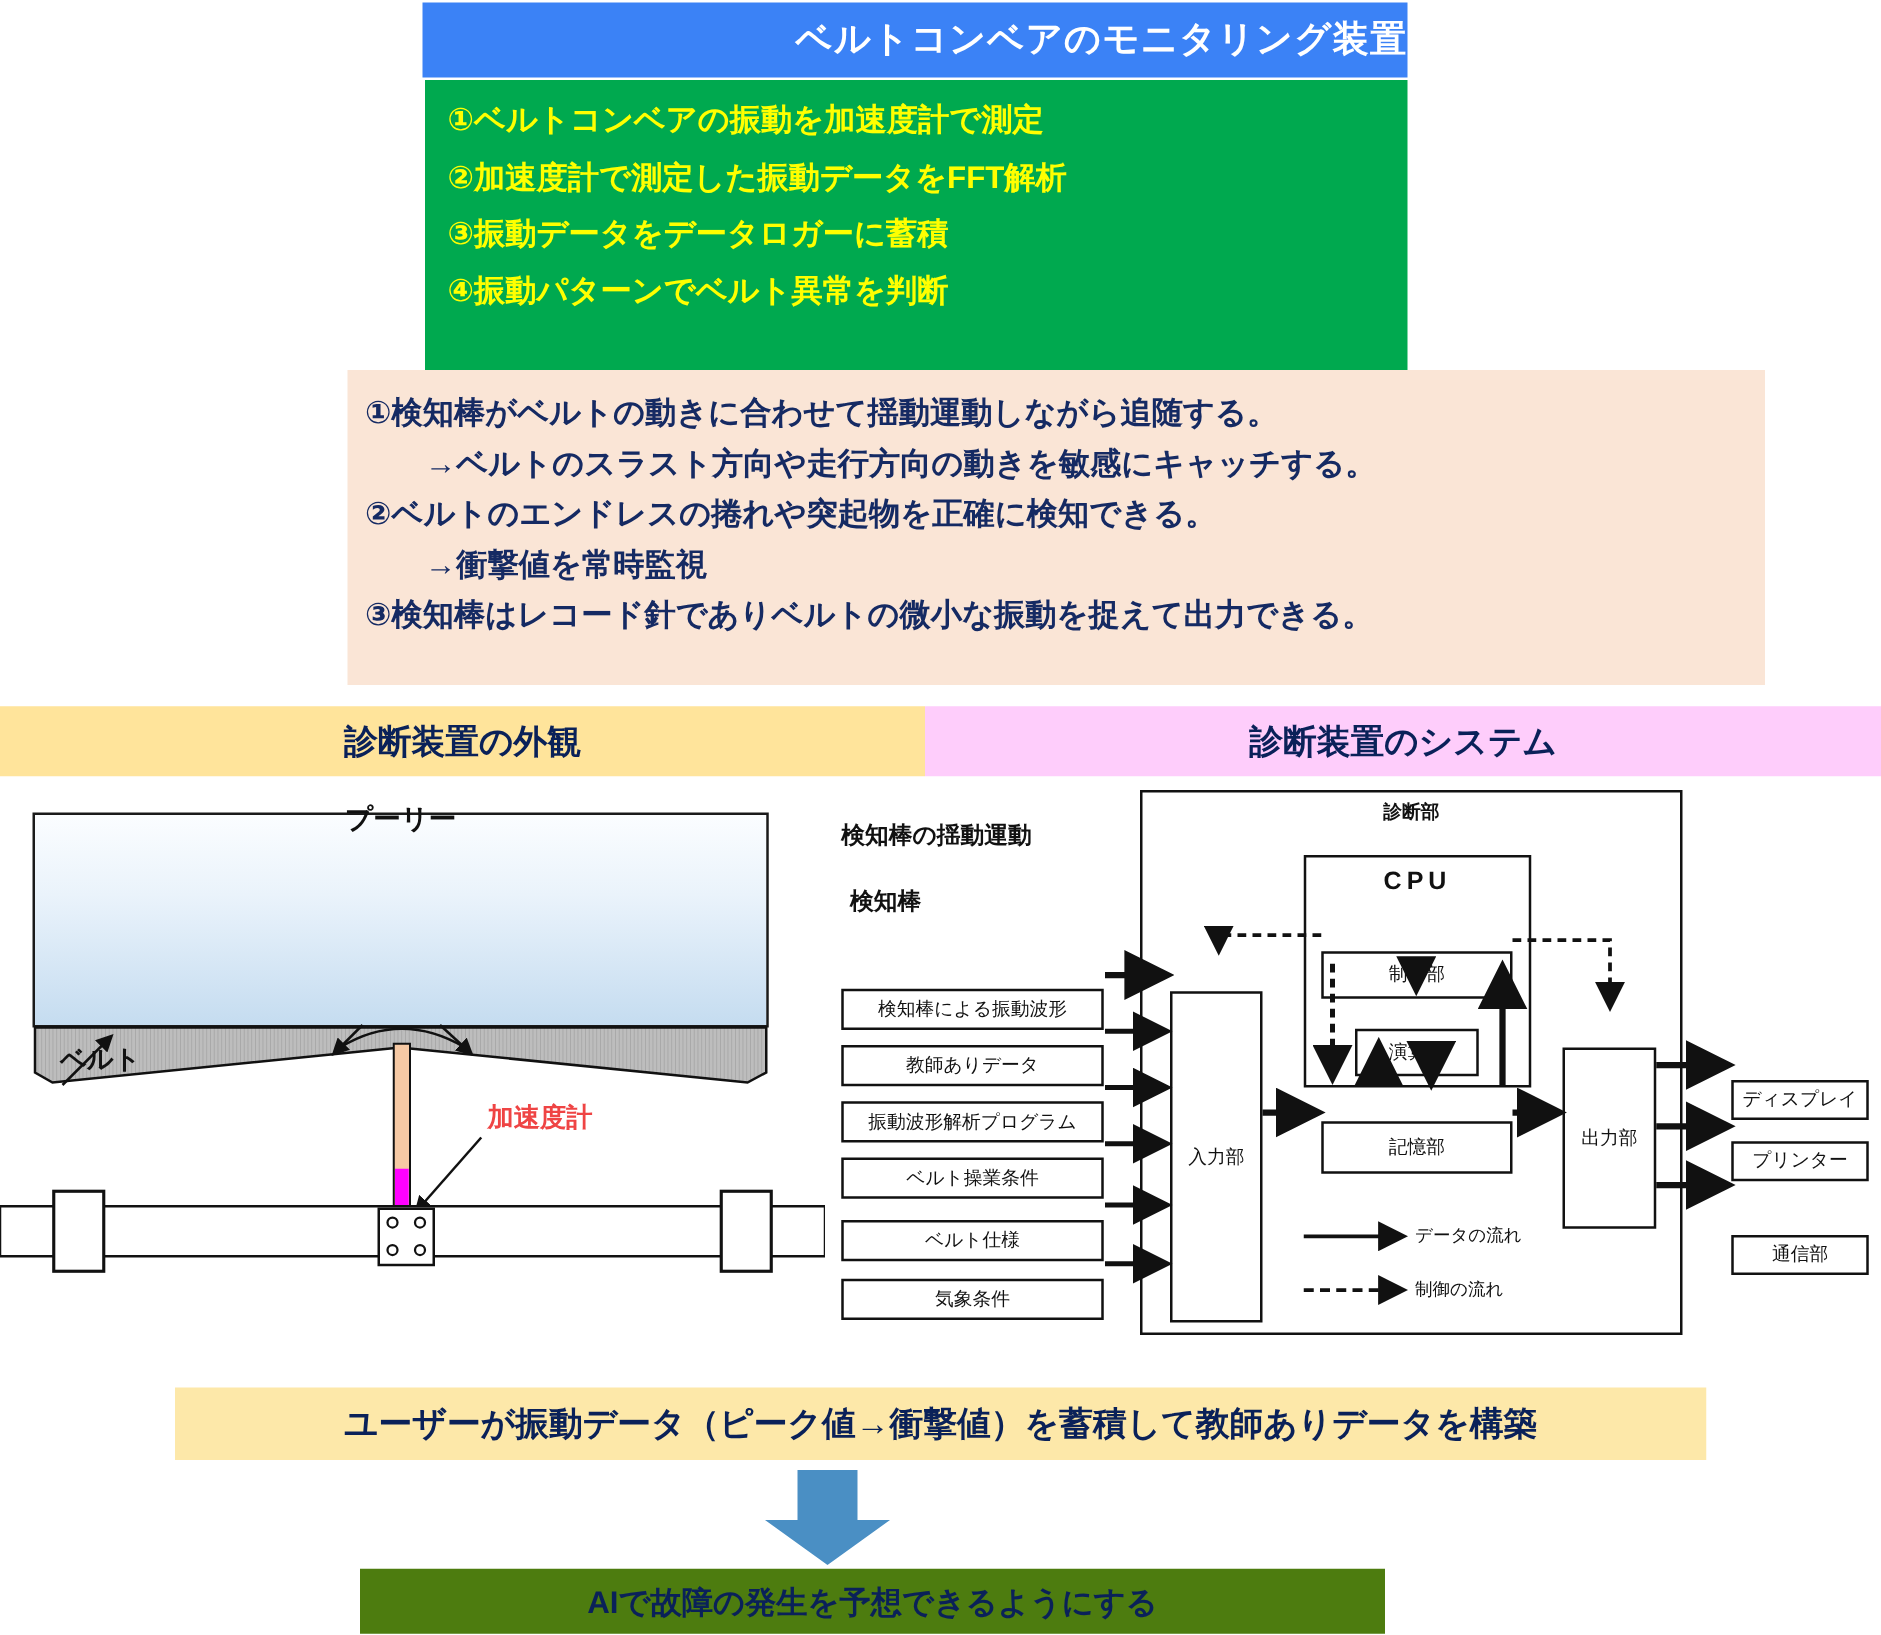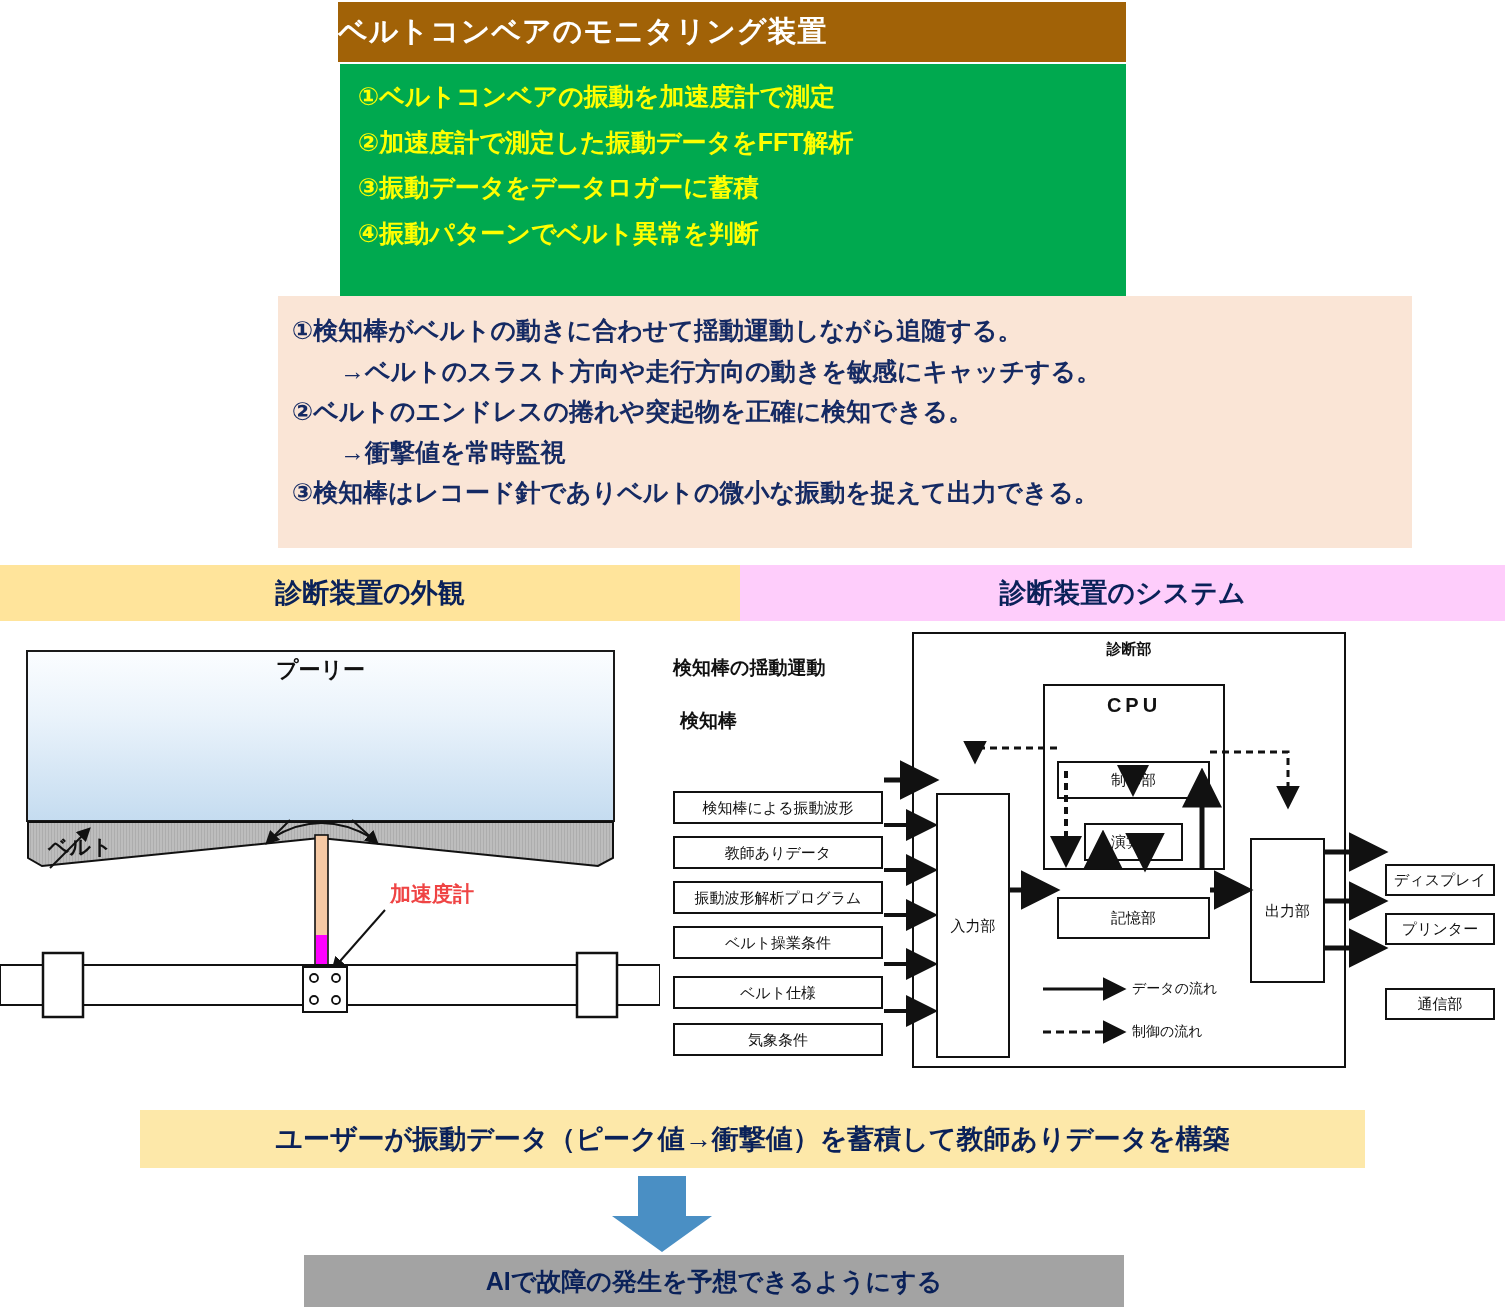--- a/index.html
+++ b/index.html
@@ -1,23 +1,23 @@
 <!DOCTYPE html>
 <html><head>
 <meta charset="utf-8">
 <style>
   html,body{margin:0;padding:0;background:#ffffff;}
   body{width:1505px;height:1308px;position:relative;overflow:hidden;
        font-family:"Liberation Sans","DejaVu Sans",sans-serif;}
   .abs{position:absolute;}
 
   
-  #title-bar{left:338px;top:2px;width:788px;height:60px;background:#a16207;
+  #title-bar{left:338px;top:2px;width:788px;height:60px;background:#3b82f6;
       color:#ffffff;font-size:29px;font-weight:bold;display:flex;align-items:center;
-      justify-content:flex-start;letter-spacing:1px;}
+      justify-content:flex-end;letter-spacing:1px;}
   #green-panel{left:340px;top:64px;width:786px;height:236px;background:#00a94f;
       padding:10px 0 0 0;box-sizing:border-box;}
   #green-panel .gline{color:#ffff00;font-size:25px;font-weight:bold;
       margin:0 0 0 18px;line-height:1.82;white-space:nowrap;}
 
   
   #beige-panel{left:278px;top:296px;width:1134px;height:252px;background:#fae5d6;
       box-sizing:border-box;padding:14px 0 0 0;}
   #beige-panel .bline{color:#152a63;font-size:25px;font-weight:bold;
       line-height:1.62;margin-left:14px;white-space:nowrap;}
@@ -25,21 +25,21 @@
 
   
   #bar-left{left:0;top:565px;width:740px;height:56px;background:#ffe49b;}
   #bar-right{left:740px;top:565px;width:765px;height:56px;background:#fecdfb;}
   .barlabel{position:absolute;top:0;height:56px;display:flex;align-items:center;
       justify-content:center;width:100%;color:#0a2159;font-size:27px;font-weight:bold;}
 
   
   #pulley-box{left:26px;top:650px;width:589px;height:172px;border:2px solid #1a1a1a;
       box-sizing:border-box;background:linear-gradient(180deg,#fbfdff 0%,#eaf3fb 38%,#c5dcf0 100%);}
-  #pulley-label{left:26px;top:655px;width:589px;text-align:center;font-size:22px;
+  #pulley-label{left:26px;top:640px;width:589px;text-align:center;font-size:22px;
       font-weight:bold;color:#111;}
   #belt-label{left:48px;top:833px;font-size:21px;font-weight:bold;color:#111;}
   #accel-label{left:390px;top:880px;font-size:21px;font-weight:bold;color:#ef4444;}
 
   
   #sys-frame{left:912px;top:632px;width:434px;height:436px;border:2px solid #111;
       box-sizing:border-box;}
   #sys-title{left:912px;top:640px;width:434px;text-align:center;font-size:15px;
       font-weight:bold;color:#111;}
   .nbox{position:absolute;border:2.5px solid #111;box-sizing:border-box;background:#fff;
@@ -51,21 +51,21 @@
   #cpu-label{left:1043px;top:694px;width:182px;text-align:center;font-size:20px;
       font-weight:bold;letter-spacing:4px;color:#111;}
   #sec-head{left:673px;top:655px;font-size:19px;font-weight:bold;color:#111;}
   #sec-head2{left:680px;top:708px;font-size:19px;font-weight:bold;color:#111;}
   .legend-txt{position:absolute;font-size:14px;color:#111;}
 
   
   #banner1{left:140px;top:1110px;width:1225px;height:58px;background:#fde8a9;
       display:flex;align-items:center;justify-content:center;color:#0a2159;
       font-size:27px;font-weight:bold;}
-  #banner2{left:304px;top:1255px;width:820px;height:52px;background:#a3a3a3;
+  #banner2{left:288px;top:1255px;width:820px;height:52px;background:#4d7c0f;
       display:flex;align-items:center;justify-content:center;color:#0a2159;
       font-size:25px;font-weight:bold;}
 </style>
 </head>
 <body>
 
 <div class="abs" id="title-bar">
   <span>ベルトコンベアのモニタリング装置</span>
 </div>
 

